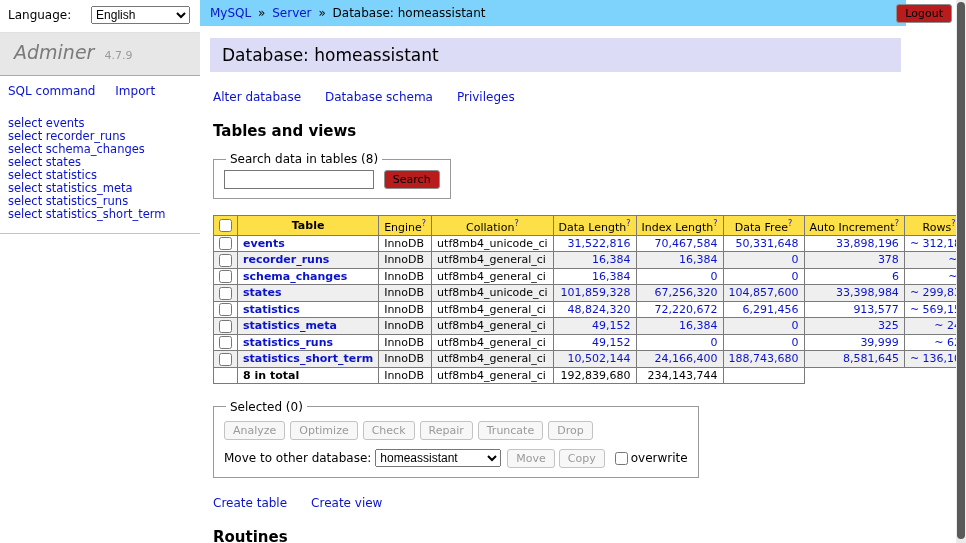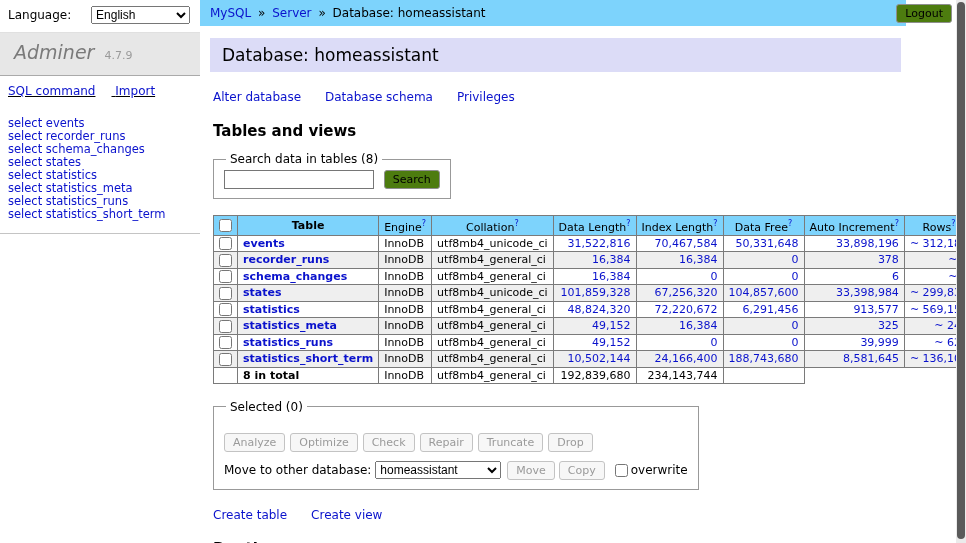--- a/index.html
+++ b/index.html
@@ -5,39 +5,39 @@
   * { box-sizing: border-box; margin: 0; padding: 0; }
   html, body { width: 966px; height: 543px; }
   body {
     font-family: "DejaVu Sans", "Liberation Sans", sans-serif;
     font-size: 12px; color: #000; background: #fff;
     position: relative; overflow: hidden;
   }
   a { color: #0a12cc; text-decoration: none; cursor: pointer; white-space: nowrap; }
   button {
     font-family: inherit; font-size: 11px; padding: 2px 8px;
-    border: 1px solid #8f8f8f; border-radius: 3px; background: #4d7c0f;
+    border: 1px solid #8f8f8f; border-radius: 3px; background: #b91c1c;
     color: #000; cursor: pointer;
   }
   button:disabled { color: #9a9a9a; border-color: #c3c3c3; background: #f7f7f7; cursor: default; }
   select { font-size: 12px; }
 
   
   #sidebar { position: absolute; left: 0; top: 0; width: 200px; height: 543px; background: #fff; }
   .lang-row { padding: 6px 8px 8px; }
   .lang-row select { width: 99px; margin-left: 16px; }
   h1.app-title {
     background: #e7e7e7; border-top: 1px solid #e0e0e0; border-bottom: 1px solid #aaa;
     padding: 8px 14px; font-weight: normal; font-size: 19px; line-height: 22px;
   }
   .app-name { font-style: italic; color: #7a7a7a; }
   .app-version { font-size: 11px; color: #9a9a9a; margin-left: 4px; }
   .db-row { padding: 20px 8px 4px; }
   .db-row select { width: 124px; margin-left: 3px; }
-  .side-links { padding: 8px 8px 0; line-height: 1.25; text-decoration: underline; }
+  .side-links { padding: 8px 8px 0; line-height: 1.25; }
   .side-links a { margin-right: 16px; }
   .table-list { padding: 18px 8px 12px; border-bottom: 1px solid #c4c4c4; }
   .table-list a { display: block; font-size: 11.5px; line-height: 13px; }
 
   
   #breadcrumb {
     position: absolute; left: 200px; top: 0; width: 706px; height: 26px;
     background: #7dd3fc; padding: 6px 10px; white-space: nowrap;
   }
   #breadcrumb .sep { margin: 0 3px; color: #000; }
@@ -56,41 +56,41 @@
 
   fieldset { border: 1px solid #999; width: fit-content; padding: 4px 10px 9px; margin-top: 12px; }
   legend { font-size: 12px; padding: 0 4px; margin-left: 2px; margin-top: 28px; }
   .search-fs input[type="text"] {
     width: 150px; height: 19px; border: 1px solid #767676; font-size: 12px;
     margin-right: 6px; vertical-align: middle; padding: 1px 3px;
   }
 
   table.data { border-collapse: collapse; font-size: 11px; margin-top: 16px; }
   .data th, .data td { border: 1px solid #7a7a7a; padding: 1px 5px; height: 16px; white-space: nowrap; line-height: 13px; vertical-align: middle; }
-  .data thead th { background: #7dd3fc; font-weight: normal; text-align: center; }
+  .data thead th { background: #fde047; font-weight: normal; text-align: center; }
   .data thead th.bold { font-weight: bold; }
   sup.help { font-size: 8px; color: #0a12cc; cursor: pointer; }
   .data tbody tr.odd { background: #efefef; }
   .c-check { width: 24px; text-align: center; }
   .c-name { width: 120px; }
   .col-engine { width: 48px; }
   .col-collation { width: 100px; }
   .col-data_length { width: 76px; }
   .col-index_length { width: 80px; }
   .col-data_free { width: 66px; }
   .col-auto_increment { width: 84px; }
   .col-rows { width: 58px; }
   td.num { text-align: right; }
   a.tname { font-weight: bold; }
   td.total-name { font-weight: bold; }
   .data input[type="checkbox"] { margin: 0; vertical-align: middle; }
 
   .selected-fs { margin-top: 16px; }
   .sel-buttons { margin: 3px 0 9px; }
-  .sel-buttons button { margin-right: 5px; margin-top: 12px; }
+  .sel-buttons button { margin-right: 5px; }
   .move-row select { width: 126px; margin: 0 6px 0 4px; }
   .move-row button { margin-right: 4px; }
   .move-row input[type="checkbox"] { margin-left: 6px; vertical-align: middle; }
   .move-row label { margin-left: 3px; }
 
   
   #scrollbar { position: absolute; right: 0; top: 0; width: 10px; height: 543px; background: #ebebeb; }
   #scroll-thumb { position: absolute; left: 1px; top: 2px; width: 8px; height: 537px; background: #5a5a5a; border-radius: 4px; }
 </style>
 </head>

